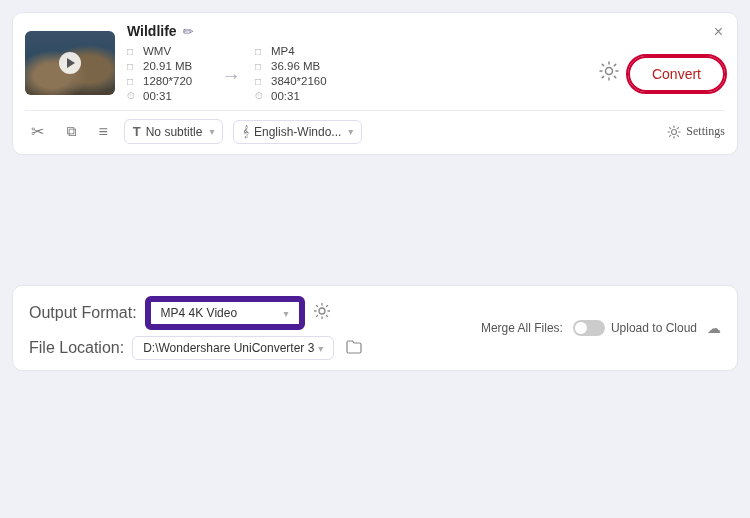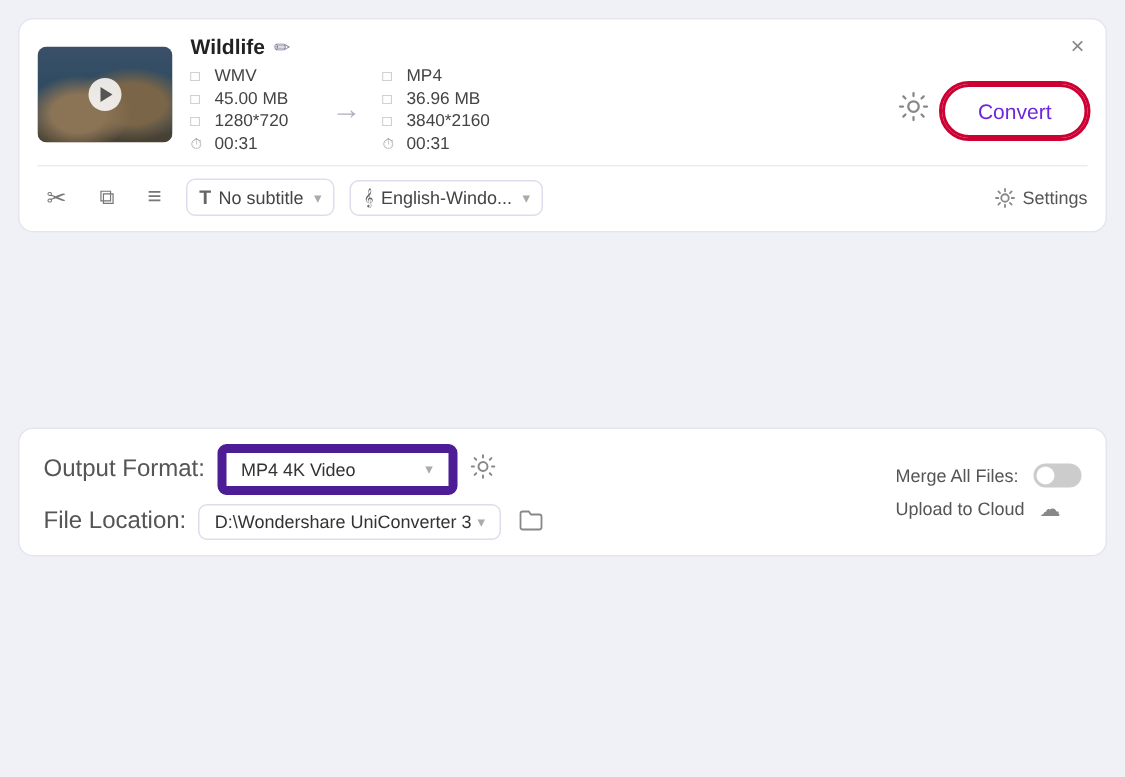--- a/index.html
+++ b/index.html
@@ -154,21 +154,21 @@
       background: none;
       border: none;
       cursor: pointer;
       color: #777;
       font-size: 20px;
     }
 
     .convert-btn {
       border: 2px solid #c04;
       background: #fff;
-      color: #6d28d9;
+      color: #b91c1c;
       font-size: 14px;
       font-weight: 500;
       border-radius: 20px;
       padding: 8px 22px;
       cursor: pointer;
       border-color: #b03060;
     }
 
     
     .file-card-bottom {
@@ -211,20 +211,21 @@
     }
 
     .settings-link {
       margin-left: auto;
       display: flex;
       align-items: center;
       gap: 5px;
       font-size: 12px;
       color: #555;
       cursor: pointer;
+      font-family: Liberation Serif, serif;
     }
 
     
     .empty-area {
       flex: 1;
       background: #f0f0f7;
     }
 
     
     .bottom-bar {
@@ -288,23 +289,23 @@
       background: none;
       border: none;
       cursor: pointer;
       color: #888;
       font-size: 14px;
       padding: 0 4px;
     }
 
     .merge-section {
       display: flex;
-      flex-direction: column;
       gap: 6px;
       padding-left: 20px;
+      align-items: flex-end;
     }
 
     .merge-row, .upload-row {
       display: flex;
       align-items: center;
       gap: 10px;
       font-size: 12px;
       color: #555;
     }
 
@@ -388,21 +389,21 @@
 
         <div class="file-meta-row">
 
           <div class="meta-block">
             <div class="meta-item">
               <span class="meta-icon">□</span>
               <span>WMV</span>
             </div>
             <div class="meta-item">
               <span class="meta-icon">□</span>
-              <span>45.00 MB</span>
+              <span>20.91 MB</span>
             </div>
             <div class="meta-item">
               <span class="meta-icon">□</span>
               <span>1280*720</span>
             </div>
             <div class="meta-item">
               <span class="meta-icon">⏱</span>
               <span>00:31</span>
             </div>
           </div>

